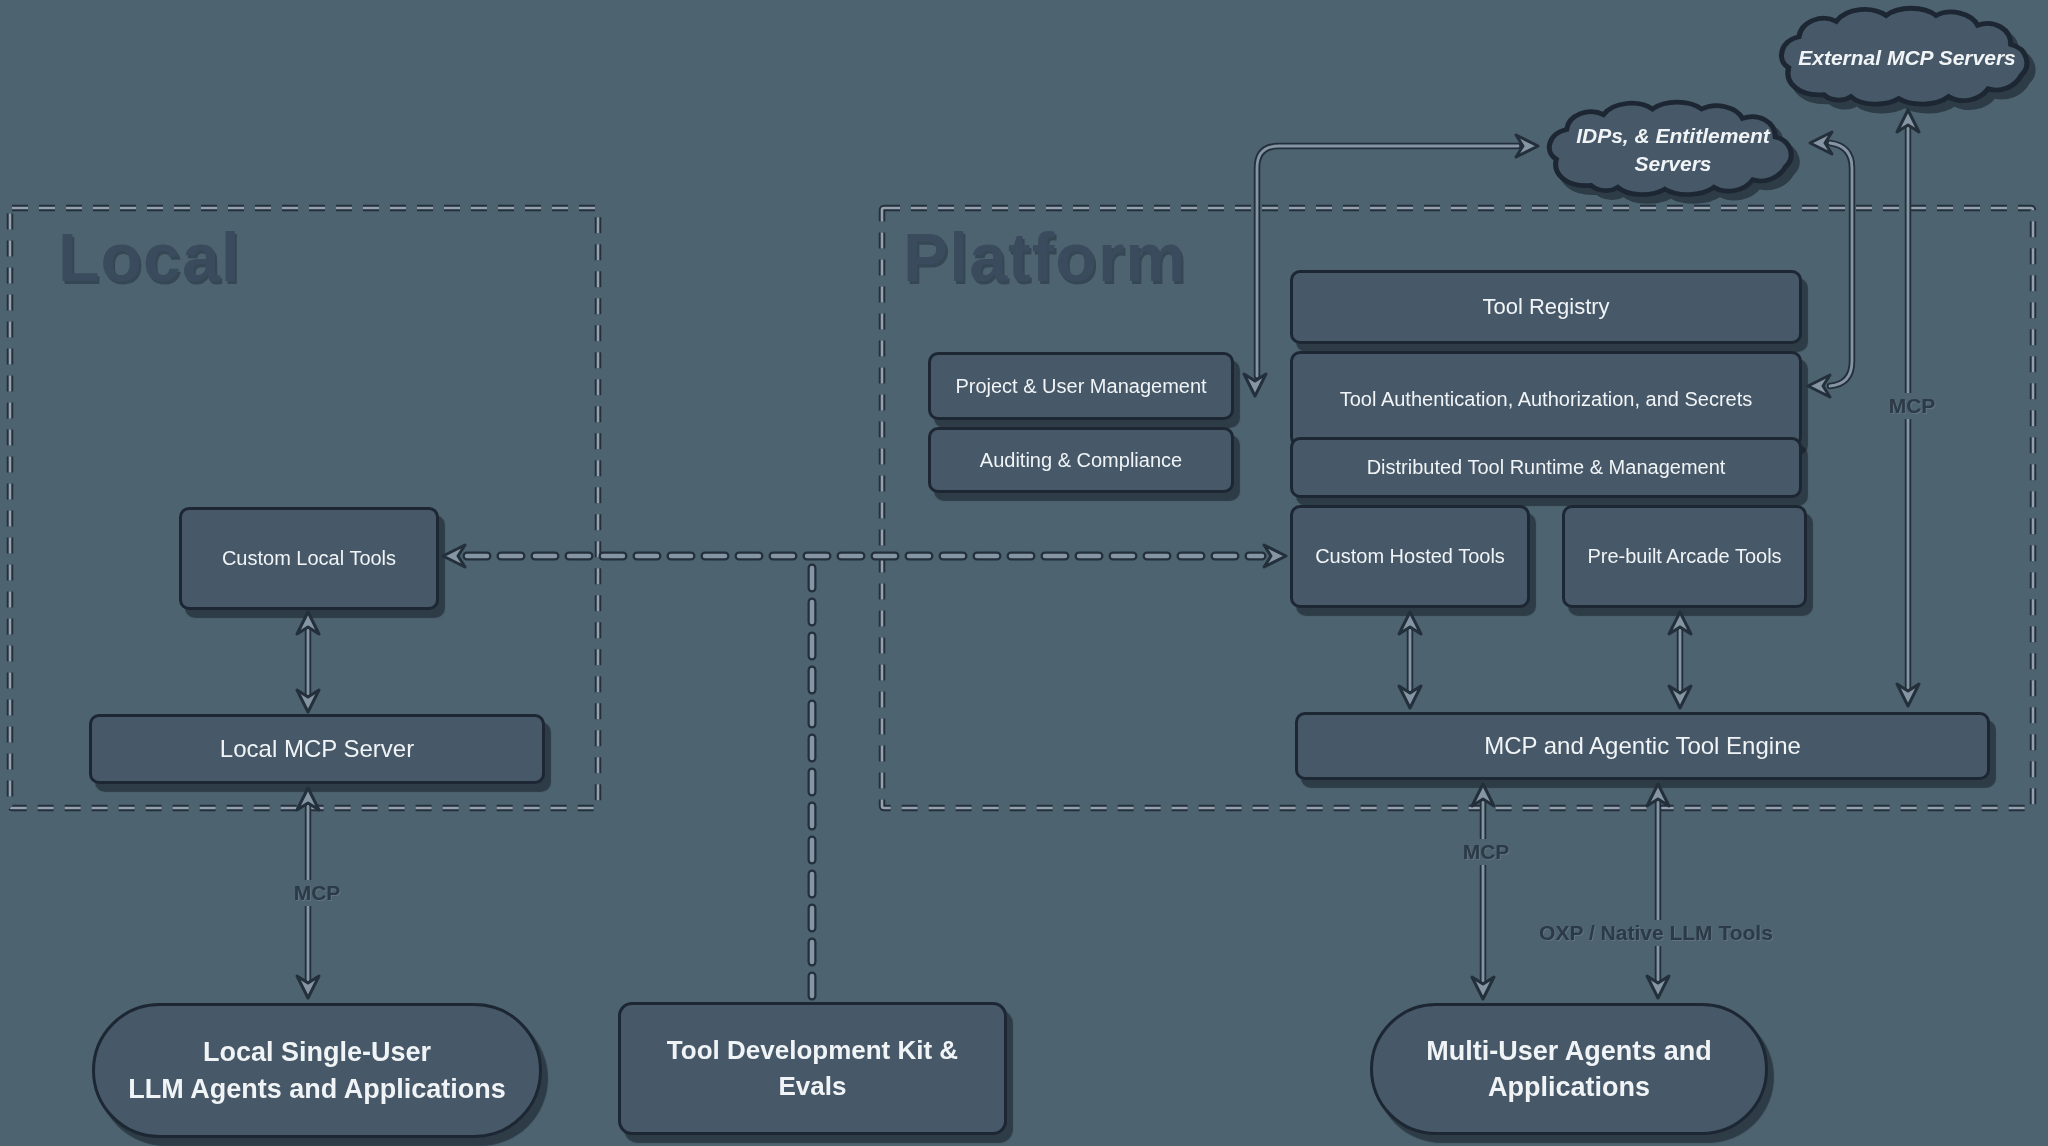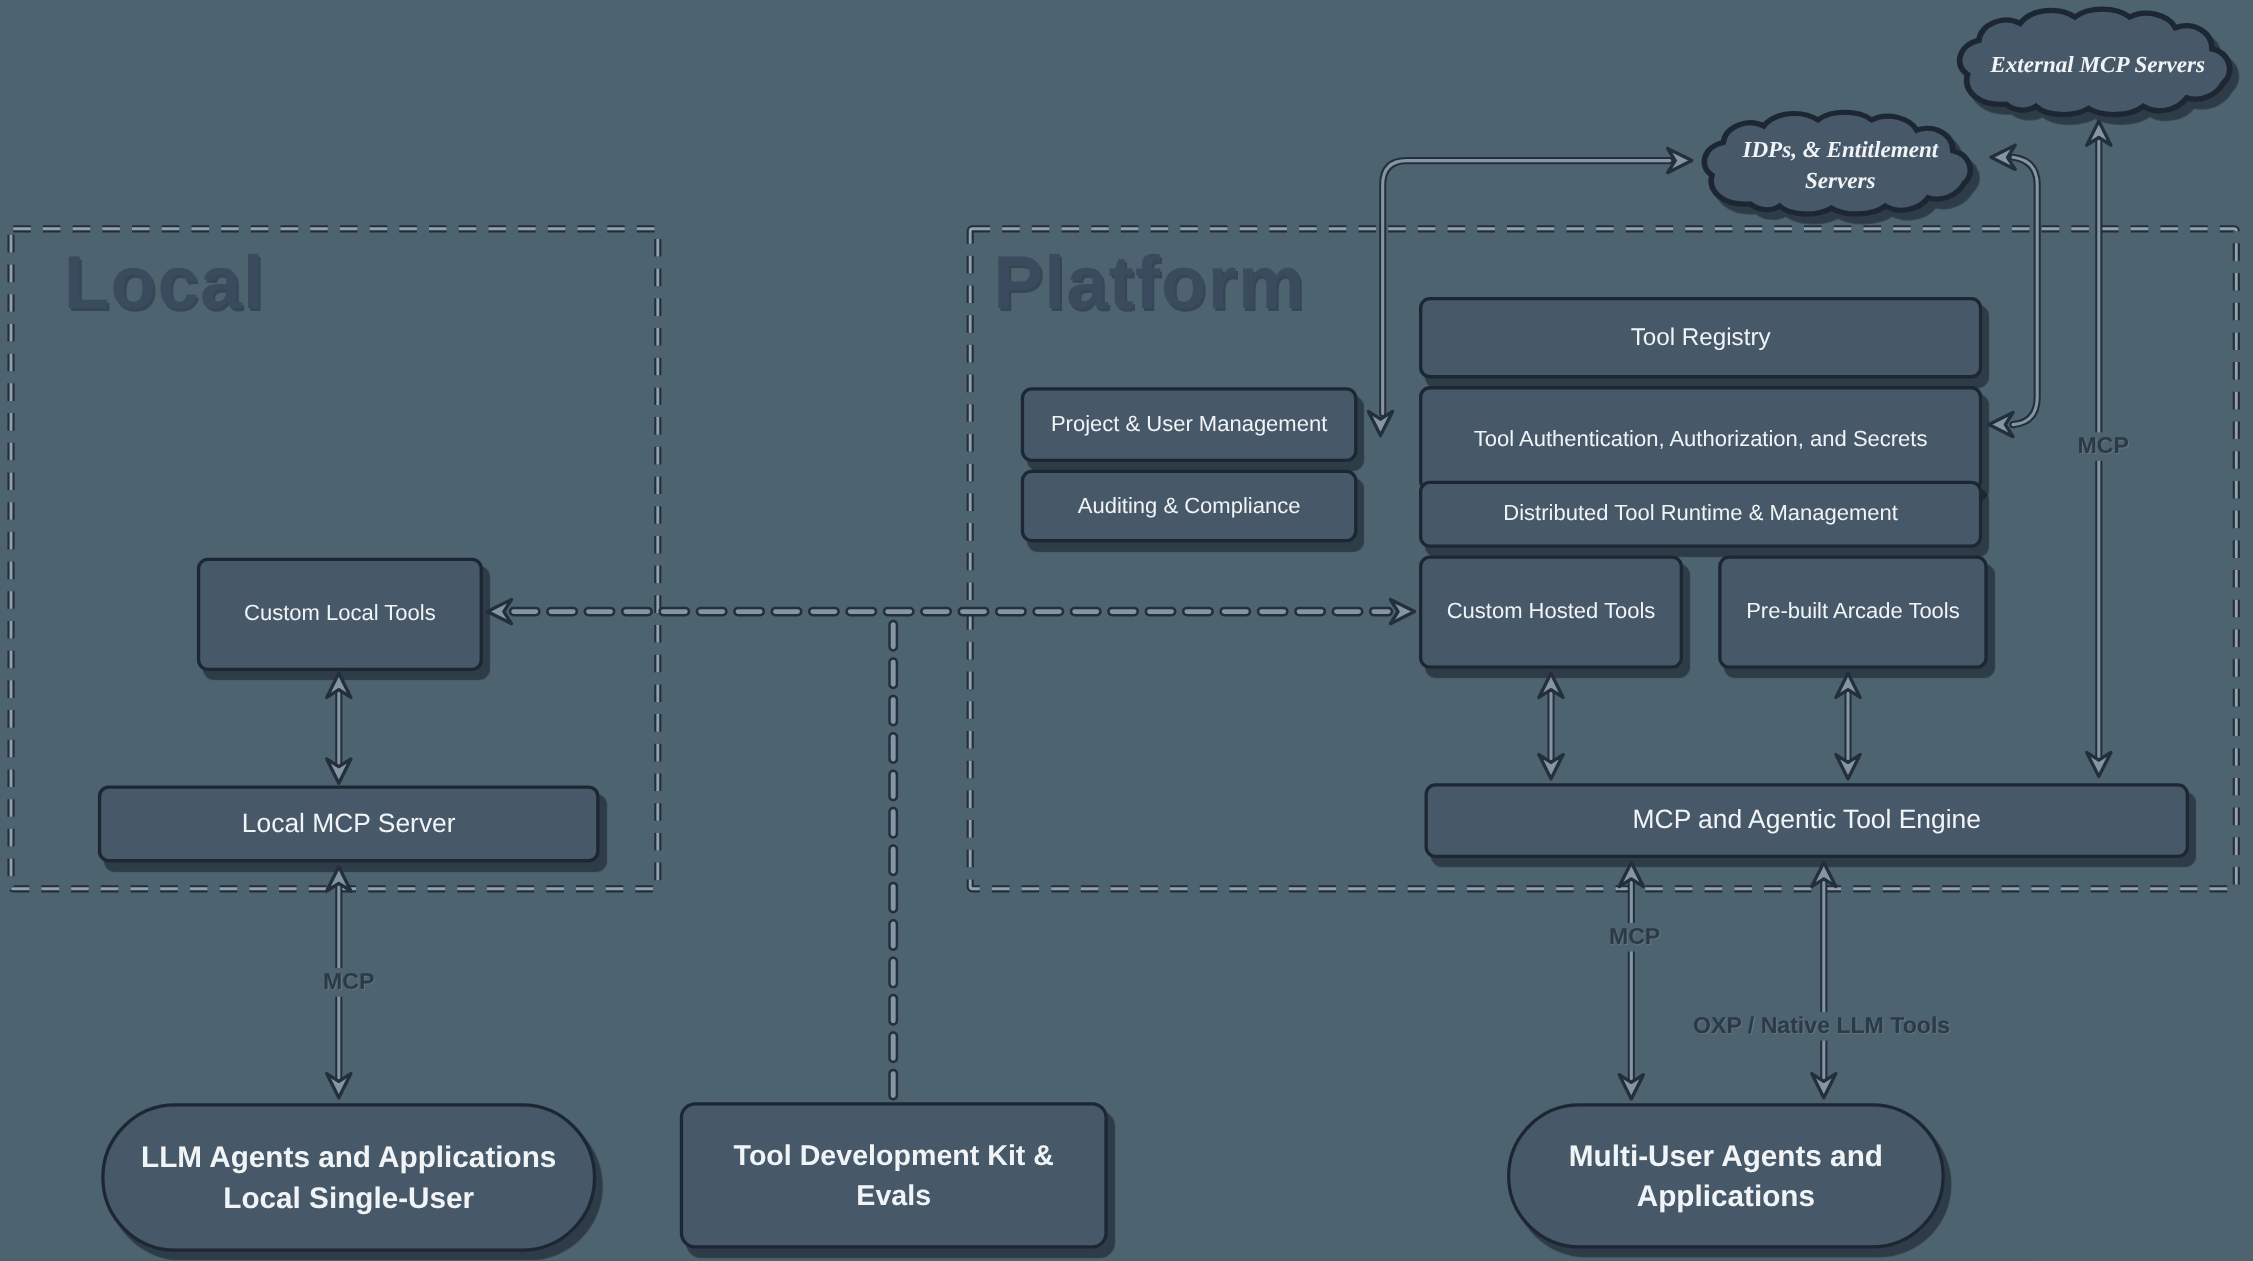--- a/index.html
+++ b/index.html
@@ -37,21 +37,21 @@
     display:flex;align-items:center;justify-content:center;text-align:center;
     color:var(--text);box-sizing:border-box;padding:0 14px;line-height:1.35;
   }
   .stadium{border-radius:70px;font-weight:700;}
   .cloud{position:absolute;z-index:2;}
   .cloud svg{position:absolute;inset:0;width:100%;height:100%;
     filter:drop-shadow(6px 7px 0 rgba(13,19,27,.5));}
   .cloud-label{
     position:absolute;inset:0;display:flex;flex-direction:column;align-items:center;
     justify-content:center;color:var(--text);font-size:21px;font-weight:700;
-    font-style:italic;line-height:1.35;text-align:center;z-index:2;font-family:Liberation Serif, serif;
+    font-style:italic;line-height:1.35;text-align:center;z-index:2;
   }
   .edge-label{
     position:absolute;z-index:4;transform:translate(-50%,-50%);
     background:var(--bg);padding:1px 7px;color:var(--label);
     font-size:21px;font-weight:700;white-space:nowrap;
     text-shadow:1px 1px 0 rgba(255,255,255,.10);
   }
 </style>
 </head>
 <body>
@@ -179,22 +179,22 @@
   <div class="box" style="left:1290px;top:437px;width:512px;height:61px;font-size:20px;">Distributed Tool Runtime &amp; Management</div>
   <div class="box" style="left:1290px;top:505px;width:240px;height:103px;font-size:20px;">Custom Hosted Tools</div>
   <div class="box" style="left:1295px;top:712px;width:695px;height:68px;font-size:24px;">MCP and Agentic Tool Engine</div>
   <div class="box" style="left:1562px;top:505px;width:245px;height:103px;font-size:20px;">Pre-built Arcade Tools</div>
 
   <div class="box" style="left:179px;top:507px;width:260px;height:103px;font-size:20px;">Custom Local Tools</div>
   <div class="box" style="left:89px;top:714px;width:456px;height:70px;font-size:24px;">Local MCP Server</div>
 
   <div class="box stadium" style="left:92px;top:1003px;width:450px;height:135px;font-size:27px;">
     <div>
+      <div>Local Single-User</div>
       <div>LLM Agents and Applications</div>
-      <div>Local Single-User</div>
     </div>
   </div>
 
   <div class="box" style="left:618px;top:1002px;width:389px;height:133px;font-size:26px;font-weight:700;border-radius:14px;">Tool Development Kit &amp; Evals</div>
 
   <div class="box stadium" style="left:1370px;top:1003px;width:398px;height:132px;font-size:27px;">
     <div>
       <div>Multi-User Agents and</div>
       <div>Applications</div>
     </div>

